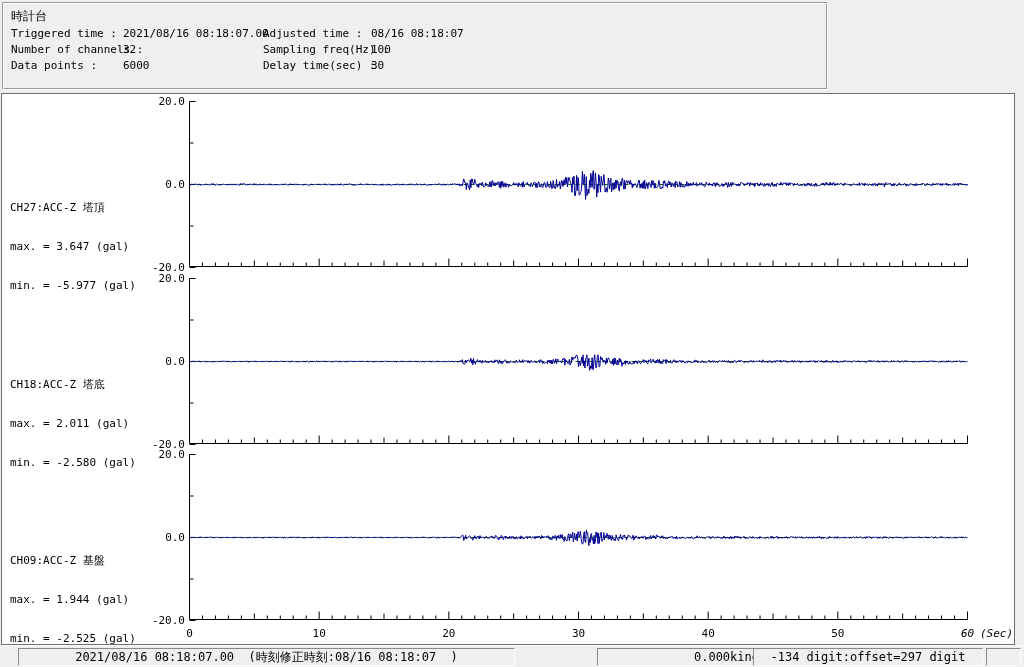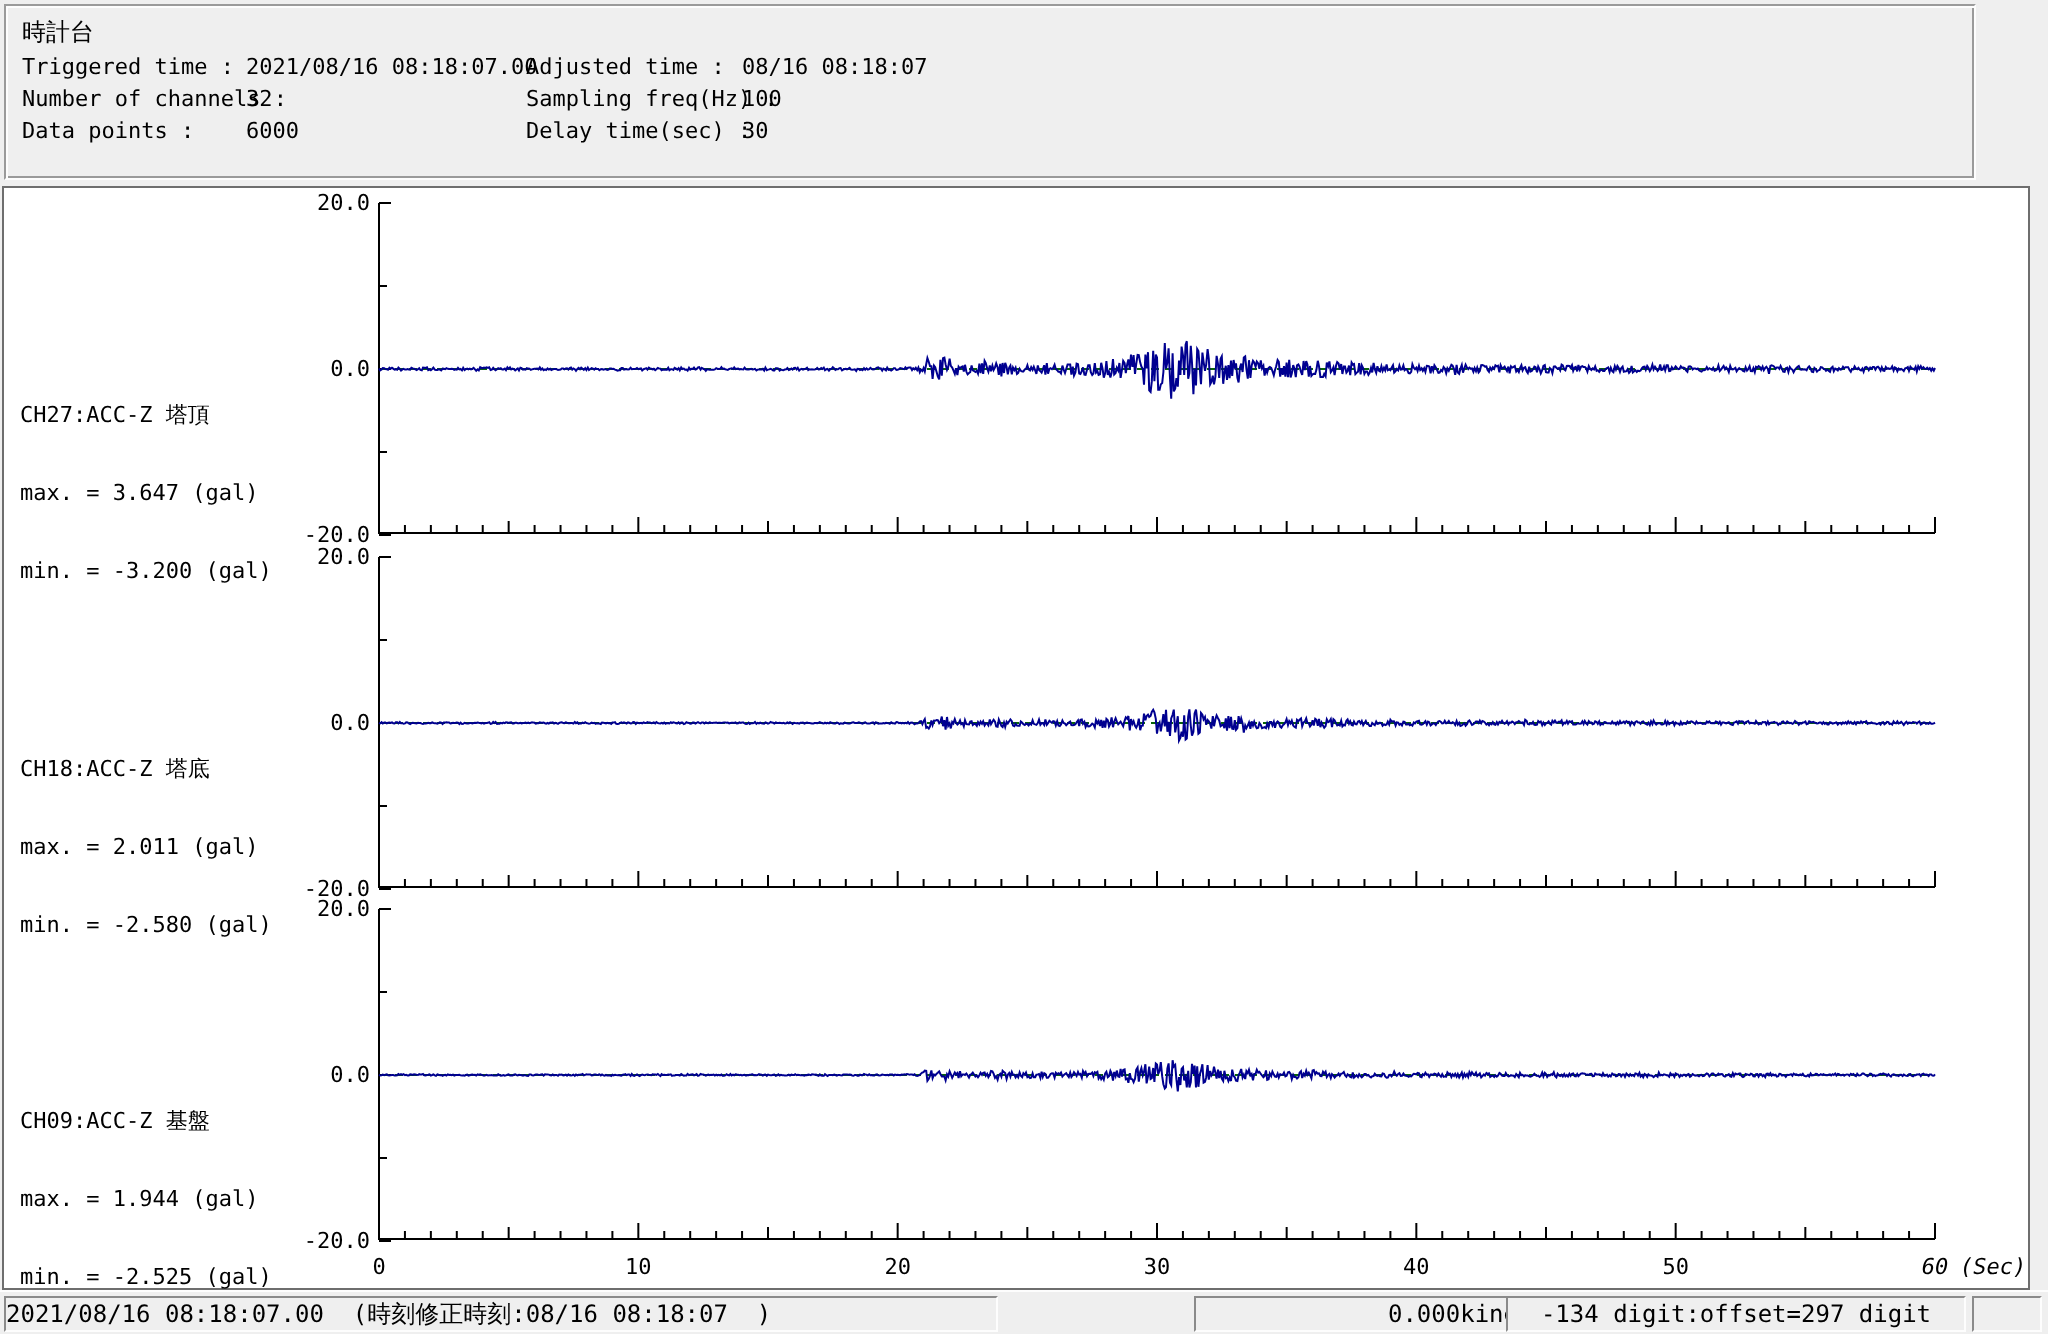--- a/index.html
+++ b/index.html
@@ -5,21 +5,21 @@
   * { margin:0; padding:0; box-sizing:border-box; }
   html,body { width:1024px; height:667px; overflow:hidden; }
   body {
     font-family:"DejaVu Sans Mono","Liberation Mono",monospace;
     background:#efefef; color:#000; position:relative;
   }
   .window { position:absolute; left:0; top:0; width:1024px; height:667px; }
 
   
   .header {
-    position:absolute; left:2px; top:2px; width:986px; height:88px;
+    position:absolute; left:2px; top:2px; width:826px; height:88px;
     background:#efefef;
     border:1px solid; border-color:#9a9a9a #fdfdfd #fdfdfd #9a9a9a;
     box-shadow:inset 1px 1px 0 #fdfdfd, inset -1px -1px 0 #9a9a9a;
   }
   .header .title { position:absolute; left:8px; top:5px; font-size:12px; }
   .hfield { position:absolute; font-size:11px; white-space:pre; }
   .r0 { top:24px; } .r1 { top:40px; } .r2 { top:56px; }
   .cl1 { left:8px; }  .cv1 { left:120px; }
   .cl2 { left:260px; } .cv2 { left:368px; }
 
@@ -44,21 +44,21 @@
   .statusbar {
     position:absolute; left:0; top:645px; width:1024px; height:22px;
     background:#efefef; border-top:1px solid #fdfdfd;
   }
   .sb-section {
     position:absolute; top:2px; height:18px;
     background:#efefef; font-size:12px; line-height:16px; white-space:pre;
     border:1px solid; border-color:#8a8a8a #fdfdfd #fdfdfd #8a8a8a;
     overflow:hidden;
   }
-  .sb-time  { left:2px;   width:497px; }
+  .sb-time  { left:18px;   width:497px; text-align:center; }
   .sb-kine  { left:597px; width:170px; text-align:right; padding-right:7px; }
   .sb-digit { left:753px; width:230px; text-align:center; }
   .sb-extra { left:986px; width:35px; }
 </style>
 </head>
 <body>
 
 <div class="window">
 
   <div class="header">
@@ -89,21 +89,21 @@
         <polyline points="187.5,267.4 188.1,267.7 188.8,267.1 189.4,267.7 190.1,267.3 190.7,267.3 191.4,267.7 192.0,267.4 192.7,267.3 193.3,267.5 194.0,267.2 194.6,267.6 195.3,267.7 195.9,267.1 196.6,267.1 197.2,267.7 197.9,267.0 198.5,267.6 199.2,267.6 199.8,267.9 200.5,267.7 201.1,267.1 201.8,267.2 202.4,267.7 203.1,268.0 203.7,267.6 204.4,267.4 205.0,267.5 205.7,267.6 206.3,267.7 207.0,267.4 207.6,267.5 208.2,267.5 208.9,267.8 209.5,268.0 210.2,267.7 210.8,267.8 211.5,267.6 212.1,267.4 212.8,267.6 213.4,267.6 214.1,267.2 214.7,267.5 215.4,267.6 216.0,267.6 216.7,267.8 217.3,267.6 218.0,267.2 218.6,267.3 219.3,268.0 219.9,267.3 220.6,267.3 221.2,267.1 221.9,267.2 222.5,267.2 223.2,267.7 223.8,267.6 224.5,267.4 225.1,267.5 225.8,267.4 226.4,267.3 227.0,267.4 227.7,268.0 228.3,267.3 229.0,268.0 229.6,267.9 230.3,267.4 230.9,267.6 231.6,267.7 232.2,267.7 232.9,267.5 233.5,267.5 234.2,267.7 234.8,267.5 235.5,267.4 236.1,267.5 236.8,267.3 237.4,267.4 238.1,267.5 238.7,267.7 239.4,267.4 240.0,267.8 240.7,267.5 241.3,267.5 242.0,267.4 242.6,267.1 243.3,267.9 243.9,267.8 244.6,267.0 245.2,267.5 245.8,267.0 246.5,268.0 247.1,267.9 247.8,267.9 248.4,267.4 249.1,267.7 249.7,267.3 250.4,267.6 251.0,267.2 251.7,267.3 252.3,267.5 253.0,267.3 253.6,267.2 254.3,267.7 254.9,267.7 255.6,267.4 256.2,267.4 256.9,267.6 257.5,267.6 258.2,267.4 258.8,267.7 259.5,267.5 260.1,267.5 260.8,267.3 261.4,267.6 262.1,267.3 262.7,267.6 263.4,267.4 264.0,267.1 264.7,267.3 265.3,267.4 265.9,267.8 266.6,267.6 267.2,267.6 267.9,267.2 268.5,267.4 269.2,267.4 269.8,267.3 270.5,267.6 271.1,267.8 271.8,267.4 272.4,267.8 273.1,267.3 273.7,267.4 274.4,267.2 275.0,267.8 275.7,267.4 276.3,267.6 277.0,267.9 277.6,267.5 278.3,267.2 278.9,267.1 279.6,267.5 280.2,267.6 280.9,267.2 281.5,267.4 282.2,267.6 282.8,267.6 283.5,267.5 284.1,267.5 284.7,267.8 285.4,267.0 286.0,267.6 286.7,267.2 287.3,267.9 288.0,267.7 288.6,267.7 289.3,267.3 289.9,267.6 290.6,267.1 291.2,267.5 291.9,267.7 292.5,267.9 293.2,267.7 293.8,267.3 294.5,267.6 295.1,267.4 295.8,267.9 296.4,267.6 297.1,267.8 297.7,267.8 298.4,268.0 299.0,267.3 299.7,267.4 300.3,267.5 301.0,267.7 301.6,267.4 302.3,267.6 302.9,267.5 303.6,268.0 304.2,267.3 304.8,267.3 305.5,267.1 306.1,267.9 306.8,268.0 307.4,267.9 308.1,267.4 308.7,267.2 309.4,267.6 310.0,267.2 310.7,267.4 311.3,267.8 312.0,267.2 312.6,267.4 313.3,267.7 313.9,267.6 314.6,267.0 315.2,267.1 315.9,268.0 316.5,267.3 317.2,267.5 317.8,267.6 318.5,267.4 319.1,267.7 319.8,267.2 320.4,267.5 321.1,267.5 321.7,267.1 322.4,267.3 323.0,267.3 323.7,267.6 324.3,267.5 324.9,267.2 325.6,267.7 326.2,267.0 326.9,267.5 327.5,267.6 328.2,267.7 328.8,267.4 329.5,267.8 330.1,267.3 330.8,267.9 331.4,267.5 332.1,267.6 332.7,267.7 333.4,267.1 334.0,267.5 334.7,267.2 335.3,267.3 336.0,267.6 336.6,267.7 337.3,267.2 337.9,267.8 338.6,267.3 339.2,267.3 339.9,268.0 340.5,267.8 341.2,267.1 341.8,267.4 342.5,267.5 343.1,267.9 343.7,267.8 344.4,267.3 345.0,267.3 345.7,267.8 346.3,267.4 347.0,267.1 347.6,267.4 348.3,267.7 348.9,267.2 349.6,267.2 350.2,267.7 350.9,267.2 351.5,267.5 352.2,267.6 352.8,267.2 353.5,267.4 354.1,267.5 354.8,267.4 355.4,267.4 356.1,267.3 356.7,267.5 357.4,267.4 358.0,267.4 358.7,267.5 359.3,267.4 360.0,267.3 360.6,267.3 361.3,267.4 361.9,267.3 362.6,267.7 363.2,267.5 363.8,267.4 364.5,267.4 365.1,267.5 365.8,267.2 366.4,267.7 367.1,267.6 367.7,267.2 368.4,267.5 369.0,267.3 369.7,267.3 370.3,267.7 371.0,268.0 371.6,267.9 372.3,267.3 372.9,268.0 373.6,267.6 374.2,267.6 374.9,267.5 375.5,267.0 376.2,267.9 376.8,267.4 377.5,267.7 378.1,267.3 378.8,267.6 379.4,267.7 380.1,267.8 380.7,267.2 381.4,267.4 382.0,267.8 382.6,267.6 383.3,267.0 383.9,267.3 384.6,267.4 385.2,267.8 385.9,267.2 386.5,267.5 387.2,267.5 387.8,267.4 388.5,267.5 389.1,267.6 389.8,267.4 390.4,267.7 391.1,267.6 391.7,267.2 392.4,267.6 393.0,267.1 393.7,267.5 394.3,268.0 395.0,267.4 395.6,267.5 396.3,267.6 396.9,267.5 397.6,267.8 398.2,267.4 398.9,267.4 399.5,267.3 400.2,267.8 400.8,267.5 401.5,267.3 402.1,267.5 402.7,267.5 403.4,267.6 404.0,267.7 404.7,267.7 405.3,267.5 406.0,267.5 406.6,267.6 407.3,267.4 407.9,267.1 408.6,267.4 409.2,267.6 409.9,267.7 410.5,267.3 411.2,267.7 411.8,267.4 412.5,267.7 413.1,267.1 413.8,267.4 414.4,267.6 415.1,267.7 415.7,267.7 416.4,267.3 417.0,267.5 417.7,268.0 418.3,267.6 419.0,267.7 419.6,267.8 420.3,267.3 420.9,267.5 421.5,267.6 422.2,267.8 422.8,267.8 423.5,267.6 424.1,267.2 424.8,267.1 425.4,267.5 426.1,267.5 426.7,267.5 427.4,267.2 428.0,267.4 428.7,267.7 429.3,267.8 430.0,267.3 430.6,267.2 431.3,267.7 431.9,267.8 432.6,267.8 433.2,267.6 433.9,267.3 434.5,267.2 435.2,268.0 435.8,267.2 436.5,267.3 437.1,267.8 437.8,267.7 438.4,267.7 439.1,267.7 439.7,267.5 440.4,267.7 441.0,267.4 441.6,267.5 442.3,267.6 442.9,267.9 443.6,267.2 444.2,267.6 444.9,267.6 445.5,267.8 446.2,267.0 446.8,267.1 447.5,267.6 448.1,267.4 448.8,267.7 449.4,267.4 450.1,267.7 450.7,267.4 451.4,267.7 452.0,267.0 452.7,267.9 453.3,267.4 454.0,267.3 454.6,267.6 455.3,268.1 455.9,267.7 456.6,267.8 457.2,267.6 457.9,266.7 458.5,266.6 459.2,268.1 459.8,266.6 460.4,265.6 461.1,269.9 461.7,269.5 462.4,270.3 463.0,269.2 463.7,266.2 464.3,268.5 465.0,266.3 465.6,266.4 466.3,266.0 466.9,266.1 467.6,267.6 468.2,267.0 468.9,264.3 469.5,269.1 470.2,266.1 470.8,270.8 471.5,264.5 472.1,268.9 472.8,267.7 473.4,270.2 474.1,267.0 474.7,267.7 475.4,265.6 476.0,267.4 476.7,268.3 477.3,267.7 478.0,266.2 478.6,268.1 479.3,267.6 479.9,269.2 480.5,266.1 481.2,268.0 481.8,268.1 482.5,268.2 483.1,266.8 483.8,266.6 484.4,268.5 485.1,267.9 485.7,268.0 486.4,268.9 487.0,267.1 487.7,268.3 488.3,266.8 489.0,267.9 489.6,266.7 490.3,268.7 490.9,267.7 491.6,267.8 492.2,268.7 492.9,265.8 493.5,268.1 494.2,266.9 494.8,265.9 495.5,266.9 496.1,269.2 496.8,269.4 497.4,265.8 498.1,267.5 498.7,269.0 499.3,269.5 500.0,267.3 500.6,269.5 501.3,266.9 501.9,267.7 502.6,266.6 503.2,265.7 503.9,266.6 504.5,268.8 505.2,269.1 505.8,267.9 506.5,268.8 507.1,268.9 507.8,268.9 508.4,266.8 509.1,267.4 509.7,268.1 510.4,268.5 511.0,267.9 511.7,268.0 512.3,268.7 513.0,267.8 513.6,268.3 514.3,266.2 514.9,267.9 515.6,268.2 516.2,268.4 516.9,267.5 517.5,265.8 518.2,268.4 518.8,267.6 519.4,267.5 520.1,268.5 520.7,265.7 521.4,268.4 522.0,267.6 522.7,266.4 523.3,266.9 524.0,267.4 524.6,266.6 525.3,266.8 525.9,268.7 526.6,266.6 527.2,268.7 527.9,269.0 528.5,268.2 529.2,266.3 529.8,267.5 530.5,267.8 531.1,268.6 531.8,267.9 532.4,267.3 533.1,266.8 533.7,268.5 534.4,268.6 535.0,268.5 535.7,268.1 536.3,267.1 537.0,266.2 537.6,269.0 538.2,265.9 538.9,265.7 539.5,267.9 540.2,266.9 540.8,269.5 541.5,268.0 542.1,269.2 542.8,269.1 543.4,268.6 544.1,267.8 544.7,268.2 545.4,269.7 546.0,266.0 546.7,267.6 547.3,266.5 548.0,269.0 548.6,266.0 549.3,269.9 549.9,266.3 550.6,269.8 551.2,265.4 551.9,266.1 552.5,269.2 553.2,267.8 553.8,264.7 554.5,269.6 555.1,266.9 555.8,265.1 556.4,266.7 557.1,268.1 557.7,267.5 558.3,266.8 559.0,268.0 559.6,269.1 560.3,266.4 560.9,264.7 561.6,265.4 562.2,264.0 562.9,271.2 563.5,265.5 564.2,267.9 564.8,266.6 565.5,268.9 566.1,269.8 566.8,268.3 567.4,265.3 568.1,271.1 568.7,268.9 569.4,268.8 570.0,262.8 570.7,266.1 571.3,264.0 572.0,263.3 572.6,264.5 573.3,264.0 573.9,262.0 574.6,260.9 575.2,262.2 575.9,265.4 576.5,272.8 577.1,268.5 577.8,267.2 578.4,271.7 579.1,267.4 579.7,263.1 580.4,269.2 581.0,260.9 581.7,271.9 582.3,266.9 583.0,274.0 583.6,265.2 584.3,263.4 584.9,260.8 585.6,272.2 586.2,268.7 586.9,264.1 587.5,276.3 588.2,274.9 588.8,271.8 589.5,274.4 590.1,263.6 590.8,275.7 591.4,275.2 592.1,264.3 592.7,260.7 593.4,269.0 594.0,273.8 594.7,271.9 595.3,262.7 596.0,260.8 596.6,266.1 597.2,272.9 597.9,272.3 598.5,262.5 599.2,263.4 599.8,265.7 600.5,264.5 601.1,268.4 601.8,266.0 602.4,266.7 603.1,268.0 603.7,270.3 604.4,264.0 605.0,269.1 605.7,265.6 606.3,263.7 607.0,265.1 607.6,266.2 608.3,269.1 608.9,268.6 609.6,268.3 610.2,270.1 610.9,265.2 611.5,271.3 612.2,264.0 612.8,270.1 613.5,264.4 614.1,270.3 614.8,270.5 615.4,266.1 616.0,270.9 616.7,270.0 617.3,264.1 618.0,267.7 618.6,265.2 619.3,267.7 619.9,272.3 620.6,268.7 621.2,270.1 621.9,268.7 622.5,267.3 623.2,270.4 623.8,266.7 624.5,268.8 625.1,266.9 625.8,269.0 626.4,270.1 627.1,269.9 627.7,267.5 628.4,268.5 629.0,270.1 629.7,269.8 630.3,269.6 631.0,270.1 631.6,267.7 632.3,269.6 632.9,267.0 633.6,267.0 634.2,268.7 634.9,266.9 635.5,269.9 636.1,267.5 636.8,266.7 637.4,267.3 638.1,269.3 638.7,269.8 639.4,268.6 640.0,268.1 640.7,267.2 641.3,265.6 642.0,268.5 642.6,266.6 643.3,267.7 643.9,266.3 644.6,268.7 645.2,269.4 645.9,269.8 646.5,265.9 647.2,266.6 647.8,265.8 648.5,265.2 649.1,269.1 649.8,267.2 650.4,266.8 651.1,265.2 651.7,267.5 652.4,267.7 653.0,269.2 653.7,268.3 654.3,266.1 654.9,268.8 655.6,265.4 656.2,265.9 656.9,268.9 657.5,265.4 658.2,269.6 658.8,267.3 659.5,268.8 660.1,269.9 660.8,269.0 661.4,265.7 662.1,267.1 662.7,266.8 663.4,265.6 664.0,269.6 664.7,265.6 665.3,266.2 666.0,267.7 666.6,268.7 667.3,268.3 667.9,268.7 668.6,266.4 669.2,269.2 669.9,268.4 670.5,268.7 671.2,266.4 671.8,265.7 672.5,267.8 673.1,266.6 673.8,268.5 674.4,268.7 675.0,266.8 675.7,268.1 676.3,268.2 677.0,266.8 677.6,266.5 678.3,267.7 678.9,266.5 679.6,268.6 680.2,267.6 680.9,266.5 681.5,267.9 682.2,268.1 682.8,269.0 683.5,269.0 684.1,267.5 684.8,268.1 685.4,268.6 686.1,266.8 686.7,267.9 687.4,267.8 688.0,267.3 688.7,267.7 689.3,268.9 690.0,268.1 690.6,268.5 691.3,268.2 691.9,266.8 692.6,268.3 693.2,265.9 693.8,266.7 694.5,266.6 695.1,266.7 695.8,268.8 696.4,267.2 697.1,267.3 697.7,268.4 698.4,267.9 699.0,268.7 699.7,266.8 700.3,266.9 701.0,268.3 701.6,268.3 702.3,267.9 702.9,268.6 703.6,268.3 704.2,268.8 704.9,267.3 705.5,267.7 706.2,266.8 706.8,266.6 707.5,266.4 708.1,268.2 708.8,268.4 709.4,268.1 710.1,267.3 710.7,266.6 711.4,268.3 712.0,266.8 712.6,267.1 713.3,268.7 713.9,268.2 714.6,267.6 715.2,267.7 715.9,268.5 716.5,267.5 717.2,266.7 717.8,266.5 718.5,267.0 719.1,267.7 719.8,267.6 720.4,266.4 721.1,267.6 721.7,267.4 722.4,266.5 723.0,267.5 723.7,267.6 724.3,267.1 725.0,267.5 725.6,268.5 726.3,266.5 726.9,268.3 727.6,267.4 728.2,269.0 728.9,268.7 729.5,268.1 730.2,267.6 730.8,268.9 731.5,268.1 732.1,266.7 732.7,266.2 733.4,267.4 734.0,268.5 734.7,268.1 735.3,267.5 736.0,266.8 736.6,266.8 737.3,267.5 737.9,266.3 738.6,267.6 739.2,266.5 739.9,266.8 740.5,267.3 741.2,268.3 741.8,267.8 742.5,268.6 743.1,267.6 743.8,268.1 744.4,267.1 745.1,268.2 745.7,268.4 746.4,267.1 747.0,268.2 747.7,267.0 748.3,267.4 749.0,266.4 749.6,267.4 750.3,267.9 750.9,267.4 751.5,266.6 752.2,268.2 752.8,267.3 753.5,267.4 754.1,266.8 754.8,267.2 755.4,268.0 756.1,267.1 756.7,267.1 757.4,266.5 758.0,267.0 758.7,267.4 759.3,267.2 760.0,268.5 760.6,265.9 761.3,266.4 761.9,268.0 762.6,268.2 763.2,267.7 763.9,267.9 764.5,267.0 765.2,268.4 765.8,268.5 766.5,268.3 767.1,266.5 767.8,267.2 768.4,266.8 769.1,268.6 769.7,267.3 770.4,268.5 771.0,267.7 771.6,267.5 772.3,266.7 772.9,267.8 773.6,268.3 774.2,266.4 774.9,267.3 775.5,266.3 776.2,267.4 776.8,267.3 777.5,266.8 778.1,267.1 778.8,266.2 779.4,268.3 780.1,267.3 780.7,267.7 781.4,266.5 782.0,267.8 782.7,266.7 783.3,267.0 784.0,266.6 784.6,268.2 785.3,268.2 785.9,268.2 786.6,267.6 787.2,267.7 787.9,267.9 788.5,267.8 789.2,266.7 789.8,268.0 790.4,266.5 791.1,267.7 791.7,268.3 792.4,266.6 793.0,267.3 793.7,267.3 794.3,268.1 795.0,267.8 795.6,266.7 796.3,267.0 796.9,267.9 797.6,266.7 798.2,268.5 798.9,267.8 799.5,268.2 800.2,267.0 800.8,267.1 801.5,267.6 802.1,267.6 802.8,267.6 803.4,267.9 804.1,266.8 804.7,267.7 805.4,267.4 806.0,268.3 806.7,267.1 807.3,268.0 808.0,266.6 808.6,267.6 809.3,267.3 809.9,266.8 810.5,267.6 811.2,266.6 811.8,267.0 812.5,266.9 813.1,268.5 813.8,266.9 814.4,267.4 815.1,268.4 815.7,267.0 816.4,266.6 817.0,267.3 817.7,267.3 818.3,267.9 819.0,266.9 819.6,266.7 820.3,267.6 820.9,267.9 821.6,268.3 822.2,267.3 822.9,268.5 823.5,266.7 824.2,268.1 824.8,266.3 825.5,267.6 826.1,268.3 826.8,267.6 827.4,267.6 828.1,267.5 828.7,268.3 829.3,268.3 830.0,267.9 830.6,266.5 831.3,268.3 831.9,266.9 832.6,268.1 833.2,267.5 833.9,267.3 834.5,266.9 835.2,268.6 835.8,267.3 836.5,267.8 837.1,267.8 837.8,268.4 838.4,266.9 839.1,268.2 839.7,267.5 840.4,267.8 841.0,268.0 841.7,266.7 842.3,267.4 843.0,266.9 843.6,266.7 844.3,267.0 844.9,267.4 845.6,268.0 846.2,266.8 846.9,267.7 847.5,267.5 848.2,267.4 848.8,267.6 849.4,268.0 850.1,267.8 850.7,267.9 851.4,266.8 852.0,267.3 852.7,266.7 853.3,267.5 854.0,267.6 854.6,267.5 855.3,267.6 855.9,266.7 856.6,267.0 857.2,267.8 857.9,266.9 858.5,268.3 859.2,267.2 859.8,267.2 860.5,267.5 861.1,267.7 861.8,267.3 862.4,267.1 863.1,268.0 863.7,268.3 864.4,268.5 865.0,267.3 865.7,267.1 866.3,266.7 867.0,267.8 867.6,266.5 868.2,266.8 868.9,266.6 869.5,266.8 870.2,267.9 870.8,267.2 871.5,266.8 872.1,266.5 872.8,267.7 873.4,267.4 874.1,267.5 874.7,267.6 875.4,267.9 876.0,266.5 876.7,267.5 877.3,268.2 878.0,267.7 878.6,268.0 879.3,267.0 879.9,267.1 880.6,267.0 881.2,268.2 881.9,266.8 882.5,268.1 883.2,267.4 883.8,267.2 884.5,267.2 885.1,266.9 885.8,267.4 886.4,267.4 887.1,268.4 887.7,267.7 888.3,268.0 889.0,266.9 889.6,266.7 890.3,267.6 890.9,267.7 891.6,266.7 892.2,267.2 892.9,267.6 893.5,267.4 894.2,267.9 894.8,267.6 895.5,266.5 896.1,267.0 896.8,267.4 897.4,268.4 898.1,267.5 898.7,267.8 899.4,267.3 900.0,267.3 900.7,266.8 901.3,268.1 902.0,267.8 902.6,266.7 903.3,267.0 903.9,267.2 904.6,266.9 905.2,267.2 905.9,267.5 906.5,267.7 907.1,267.6 907.8,267.3 908.4,267.3 909.1,268.0 909.7,267.1 910.4,267.9 911.0,267.4 911.7,268.2 912.3,268.2 913.0,267.1 913.6,267.3 914.3,267.8 914.9,267.6 915.6,267.4 916.2,267.2 916.9,268.3 917.5,267.6 918.2,267.4 918.8,268.1 919.5,267.2 920.1,267.7 920.8,267.1 921.4,267.9 922.1,266.7 922.7,267.6 923.4,267.0 924.0,267.8 924.7,267.9 925.3,267.0 926.0,268.1 926.6,267.0 927.2,267.1 927.9,267.6 928.5,266.7 929.2,267.5 929.8,267.0 930.5,267.0 931.1,266.6 931.8,267.9 932.4,267.6 933.1,267.6 933.7,267.2 934.4,267.6 935.0,267.6 935.7,267.7 936.3,268.1 937.0,267.8 937.6,267.5 938.3,268.3 938.9,267.3 939.6,267.1 940.2,268.1 940.9,267.6 941.5,266.9 942.2,267.1 942.8,268.0 943.5,267.8 944.1,268.3 944.8,266.7 945.4,267.5 946.0,267.7 946.7,266.7 947.3,267.7 948.0,267.4 948.6,266.9 949.3,267.7 949.9,268.5 950.6,267.5 951.2,266.9 951.9,267.9 952.5,267.3 953.2,267.4 953.8,267.6 954.5,267.0 955.1,267.1 955.8,267.2 956.4,267.8 957.1,267.1 957.7,266.7 958.4,268.2 959.0,267.8 959.7,267.2 960.3,267.2 961.0,267.9 961.6,267.7 962.3,267.9 962.9,267.2 963.6,267.9 964.2,267.9 964.9,267.7 965.5,267.3" stroke="#000090" stroke-width="1" fill="none"></polyline>
         <path d="M187.5,360.5h6M187.5,443.5h6M187.5,526.5h6M187.5,402h4M187.5,485h4M200.46666666666667,525.5v-4M213.43333333333334,525.5v-4M226.4,525.5v-4M239.36666666666667,525.5v-4M252.33333333333331,525.5v-6M265.3,525.5v-4M278.26666666666665,525.5v-4M291.23333333333335,525.5v-4M304.2,525.5v-4M317.16666666666663,525.5v-8M330.1333333333333,525.5v-4M343.1,525.5v-4M356.06666666666666,525.5v-4M369.0333333333333,525.5v-4M382,525.5v-6M394.9666666666667,525.5v-4M407.93333333333334,525.5v-4M420.9,525.5v-4M433.8666666666667,525.5v-4M446.8333333333333,525.5v-8M459.8,525.5v-4M472.76666666666665,525.5v-4M485.73333333333335,525.5v-4M498.7,525.5v-4M511.6666666666667,525.5v-6M524.6333333333333,525.5v-4M537.6,525.5v-4M550.5666666666666,525.5v-4M563.5333333333333,525.5v-4M576.5,525.5v-8M589.4666666666667,525.5v-4M602.4333333333334,525.5v-4M615.4,525.5v-4M628.3666666666667,525.5v-4M641.3333333333333,525.5v-6M654.3,525.5v-4M667.2666666666667,525.5v-4M680.2333333333333,525.5v-4M693.2,525.5v-4M706.1666666666666,525.5v-8M719.1333333333333,525.5v-4M732.1,525.5v-4M745.0666666666667,525.5v-4M758.0333333333333,525.5v-4M771,525.5v-6M783.9666666666667,525.5v-4M796.9333333333334,525.5v-4M809.9,525.5v-4M822.8666666666667,525.5v-4M835.8333333333334,525.5v-8M848.8,525.5v-4M861.7666666666667,525.5v-4M874.7333333333333,525.5v-4M887.7,525.5v-4M900.6666666666666,525.5v-6M913.6333333333333,525.5v-4M926.6,525.5v-4M939.5666666666667,525.5v-4M952.5333333333333,525.5v-4M965.5,525.5v-8" stroke="#000000" stroke-width="1" fill="none"></path>
         <line x1="188.5" y1="443.5" x2="965.5" y2="443.5" stroke="#0a640a" stroke-width="1" stroke-dasharray="4 3"></line>
         <path d="M187.5,360.5L187.5,525.5L965.5,525.5" stroke="#000000" stroke-width="1" fill="none"></path>
         <polyline points="187.5,443.4 188.1,443.7 188.8,443.6 189.4,443.3 190.1,443.6 190.7,443.4 191.4,443.2 192.0,443.6 192.7,443.7 193.3,443.6 194.0,443.5 194.6,443.5 195.3,443.7 195.9,443.7 196.6,443.6 197.2,443.0 197.9,443.4 198.5,443.1 199.2,443.4 199.8,443.1 200.5,443.6 201.1,443.4 201.8,443.7 202.4,443.7 203.1,443.2 203.7,443.3 204.4,443.5 205.0,443.2 205.7,443.3 206.3,443.4 207.0,443.5 207.6,443.1 208.2,443.3 208.9,443.3 209.5,443.0 210.2,443.6 210.8,443.7 211.5,443.5 212.1,443.4 212.8,443.2 213.4,443.8 214.1,443.5 214.7,443.2 215.4,443.7 216.0,443.9 216.7,443.2 217.3,443.4 218.0,443.6 218.6,443.5 219.3,443.9 219.9,443.6 220.6,443.4 221.2,443.8 221.9,443.2 222.5,443.5 223.2,443.4 223.8,443.6 224.5,443.3 225.1,443.8 225.8,443.5 226.4,443.5 227.0,443.5 227.7,443.4 228.3,443.7 229.0,443.8 229.6,443.6 230.3,443.8 230.9,443.5 231.6,443.3 232.2,443.8 232.9,443.7 233.5,443.4 234.2,443.3 234.8,443.5 235.5,443.4 236.1,443.8 236.8,443.2 237.4,443.5 238.1,443.2 238.7,443.4 239.4,443.6 240.0,443.9 240.7,443.7 241.3,443.4 242.0,443.7 242.6,443.6 243.3,443.6 243.9,443.5 244.6,443.7 245.2,443.7 245.8,443.7 246.5,443.7 247.1,443.1 247.8,443.5 248.4,443.8 249.1,443.7 249.7,443.5 250.4,443.8 251.0,443.7 251.7,443.4 252.3,443.2 253.0,443.7 253.6,443.7 254.3,443.7 254.9,443.4 255.6,443.2 256.2,443.5 256.9,443.7 257.5,443.4 258.2,443.5 258.8,443.6 259.5,443.8 260.1,443.5 260.8,443.7 261.4,443.9 262.1,444.0 262.7,443.2 263.4,443.2 264.0,443.6 264.7,443.7 265.3,443.5 265.9,443.3 266.6,443.3 267.2,443.4 267.9,443.5 268.5,443.3 269.2,443.2 269.8,443.8 270.5,443.2 271.1,443.3 271.8,443.2 272.4,443.3 273.1,443.6 273.7,443.7 274.4,443.2 275.0,443.7 275.7,443.5 276.3,443.5 277.0,443.9 277.6,443.3 278.3,443.4 278.9,443.3 279.6,443.7 280.2,443.6 280.9,443.3 281.5,443.8 282.2,443.2 282.8,443.6 283.5,443.7 284.1,443.6 284.7,443.3 285.4,443.9 286.0,443.3 286.7,443.7 287.3,443.4 288.0,443.4 288.6,443.3 289.3,443.0 289.9,443.7 290.6,443.4 291.2,443.1 291.9,443.3 292.5,443.2 293.2,443.2 293.8,443.7 294.5,443.6 295.1,443.2 295.8,443.2 296.4,443.5 297.1,443.4 297.7,443.2 298.4,443.7 299.0,443.2 299.7,443.7 300.3,443.8 301.0,443.4 301.6,443.7 302.3,443.7 302.9,443.6 303.6,444.0 304.2,443.4 304.8,443.7 305.5,443.4 306.1,443.5 306.8,443.6 307.4,443.5 308.1,443.7 308.7,443.8 309.4,443.4 310.0,443.3 310.7,443.1 311.3,443.6 312.0,443.3 312.6,443.3 313.3,444.0 313.9,443.0 314.6,443.8 315.2,444.0 315.9,443.5 316.5,443.2 317.2,443.7 317.8,444.0 318.5,443.6 319.1,443.3 319.8,443.5 320.4,443.6 321.1,443.3 321.7,443.2 322.4,443.4 323.0,443.5 323.7,443.6 324.3,443.1 324.9,443.2 325.6,443.3 326.2,443.5 326.9,443.0 327.5,443.5 328.2,444.0 328.8,443.1 329.5,443.5 330.1,443.4 330.8,443.5 331.4,443.5 332.1,443.3 332.7,443.4 333.4,443.2 334.0,443.9 334.7,443.7 335.3,443.7 336.0,443.5 336.6,443.5 337.3,443.5 337.9,443.8 338.6,443.0 339.2,443.4 339.9,443.8 340.5,443.7 341.2,443.7 341.8,443.0 342.5,443.6 343.1,443.4 343.7,443.3 344.4,443.2 345.0,443.7 345.7,443.4 346.3,443.0 347.0,443.9 347.6,443.7 348.3,443.0 348.9,443.2 349.6,443.2 350.2,443.4 350.9,443.8 351.5,443.5 352.2,443.3 352.8,443.6 353.5,443.4 354.1,443.5 354.8,443.3 355.4,443.8 356.1,443.3 356.7,443.7 357.4,443.4 358.0,443.7 358.7,443.3 359.3,443.9 360.0,443.9 360.6,443.7 361.3,443.1 361.9,443.5 362.6,443.7 363.2,443.0 363.8,443.7 364.5,443.3 365.1,443.7 365.8,443.2 366.4,443.3 367.1,443.4 367.7,443.6 368.4,443.4 369.0,443.7 369.7,443.5 370.3,443.4 371.0,443.8 371.6,443.5 372.3,443.6 372.9,443.4 373.6,443.3 374.2,443.2 374.9,443.6 375.5,443.5 376.2,443.6 376.8,443.5 377.5,443.1 378.1,443.3 378.8,443.4 379.4,443.8 380.1,443.4 380.7,443.3 381.4,443.9 382.0,443.3 382.6,443.5 383.3,443.6 383.9,443.6 384.6,443.4 385.2,443.3 385.9,443.9 386.5,443.7 387.2,443.2 387.8,443.8 388.5,443.4 389.1,443.6 389.8,443.6 390.4,443.7 391.1,443.8 391.7,443.7 392.4,443.3 393.0,443.8 393.7,443.3 394.3,443.5 395.0,443.5 395.6,443.1 396.3,443.6 396.9,443.4 397.6,443.5 398.2,443.6 398.9,443.6 399.5,443.6 400.2,443.8 400.8,443.5 401.5,443.6 402.1,443.3 402.7,443.4 403.4,443.6 404.0,443.1 404.7,443.2 405.3,443.4 406.0,443.3 406.6,443.7 407.3,443.9 407.9,443.2 408.6,443.8 409.2,443.9 409.9,443.9 410.5,443.1 411.2,443.6 411.8,444.0 412.5,443.5 413.1,443.5 413.8,443.5 414.4,443.6 415.1,443.3 415.7,443.5 416.4,443.8 417.0,443.5 417.7,443.5 418.3,443.6 419.0,443.7 419.6,443.3 420.3,443.3 420.9,443.3 421.5,443.2 422.2,443.4 422.8,443.3 423.5,443.4 424.1,443.8 424.8,443.9 425.4,443.5 426.1,443.5 426.7,443.9 427.4,443.9 428.0,443.3 428.7,443.6 429.3,443.6 430.0,443.0 430.6,443.2 431.3,443.4 431.9,443.7 432.6,443.1 433.2,443.6 433.9,443.5 434.5,443.8 435.2,443.8 435.8,443.3 436.5,443.2 437.1,443.7 437.8,443.8 438.4,443.6 439.1,443.3 439.7,443.4 440.4,443.5 441.0,443.6 441.6,443.4 442.3,443.7 442.9,443.3 443.6,443.3 444.2,443.3 444.9,443.8 445.5,443.3 446.2,443.5 446.8,443.4 447.5,443.5 448.1,443.6 448.8,443.3 449.4,443.4 450.1,443.1 450.7,443.3 451.4,443.0 452.0,443.1 452.7,443.4 453.3,443.2 454.0,443.2 454.6,443.5 455.3,443.1 455.9,443.8 456.6,444.0 457.2,443.8 457.9,443.5 458.5,442.8 459.2,442.2 459.8,442.1 460.4,441.3 461.1,441.4 461.7,446.4 462.4,445.4 463.0,443.8 463.7,441.2 464.3,445.1 465.0,443.3 465.6,443.7 466.3,442.9 466.9,442.4 467.6,441.7 468.2,443.0 468.9,444.2 469.5,444.1 470.2,444.4 470.8,446.2 471.5,443.2 472.1,444.3 472.8,441.7 473.4,443.1 474.1,444.9 474.7,443.7 475.4,442.3 476.0,443.2 476.7,442.5 477.3,445.0 478.0,441.6 478.6,444.1 479.3,443.2 479.9,443.2 480.5,443.5 481.2,442.8 481.8,443.6 482.5,444.8 483.1,443.4 483.8,443.0 484.4,442.3 485.1,443.4 485.7,444.3 486.4,443.7 487.0,444.6 487.7,443.6 488.3,442.4 489.0,443.4 489.6,442.4 490.3,442.2 490.9,443.9 491.6,442.9 492.2,444.6 492.9,443.4 493.5,441.5 494.2,441.7 494.8,442.8 495.5,444.9 496.1,444.1 496.8,445.9 497.4,443.6 498.1,442.9 498.7,444.3 499.3,441.4 500.0,442.1 500.6,442.5 501.3,445.5 501.9,443.4 502.6,442.5 503.2,444.3 503.9,442.0 504.5,443.4 505.2,443.4 505.8,444.7 506.5,443.6 507.1,444.6 507.8,442.2 508.4,443.9 509.1,444.6 509.7,442.6 510.4,443.4 511.0,442.3 511.7,444.6 512.3,444.2 513.0,445.1 513.6,444.9 514.3,442.7 514.9,444.6 515.6,444.6 516.2,443.3 516.9,443.2 517.5,443.0 518.2,445.0 518.8,441.8 519.4,444.4 520.1,442.6 520.7,443.0 521.4,444.9 522.0,444.9 522.7,444.0 523.3,443.0 524.0,442.6 524.6,442.7 525.3,444.8 525.9,442.4 526.6,443.1 527.2,442.6 527.9,443.1 528.5,442.3 529.2,444.3 529.8,443.6 530.5,443.0 531.1,442.6 531.8,443.7 532.4,444.5 533.1,442.3 533.7,444.5 534.4,443.5 535.0,442.1 535.7,443.0 536.3,444.0 537.0,442.0 537.6,443.3 538.2,443.0 538.9,444.9 539.5,441.5 540.2,442.8 540.8,442.0 541.5,444.1 542.1,443.0 542.8,442.9 543.4,443.0 544.1,442.3 544.7,444.0 545.4,442.1 546.0,442.5 546.7,441.9 547.3,445.2 548.0,444.0 548.6,445.6 549.3,444.4 549.9,445.8 550.6,442.7 551.2,441.9 551.9,444.6 552.5,444.1 553.2,441.4 553.8,442.6 554.5,446.3 555.1,442.0 555.8,444.0 556.4,441.3 557.1,444.3 557.7,444.5 558.3,440.5 559.0,444.3 559.6,441.0 560.3,440.7 560.9,445.6 561.6,445.3 562.2,447.4 562.9,442.6 563.5,445.5 564.2,445.7 564.8,447.1 565.5,445.4 566.1,440.9 566.8,439.7 567.4,446.8 568.1,441.9 568.7,440.1 569.4,443.7 570.0,442.0 570.7,438.1 571.3,447.7 572.0,444.2 572.6,439.3 573.3,445.5 573.9,445.1 574.6,440.0 575.2,447.0 575.9,437.7 576.5,438.2 577.1,443.1 577.8,441.3 578.4,437.1 579.1,444.2 579.7,448.1 580.4,450.2 581.0,449.5 581.7,440.2 582.3,437.7 583.0,447.4 583.6,448.6 584.3,436.1 584.9,439.3 585.6,438.5 586.2,445.6 586.9,451.7 587.5,444.6 588.2,448.5 588.8,440.4 589.5,439.6 590.1,446.2 590.8,444.5 591.4,449.7 592.1,441.4 592.7,449.7 593.4,447.1 594.0,437.9 594.7,442.9 595.3,438.8 596.0,449.7 596.6,439.1 597.2,449.4 597.9,443.2 598.5,441.3 599.2,438.1 599.8,447.3 600.5,446.9 601.1,444.6 601.8,438.6 602.4,445.8 603.1,441.5 603.7,443.8 604.4,442.7 605.0,439.3 605.7,442.4 606.3,445.3 607.0,440.8 607.6,445.0 608.3,441.5 608.9,445.3 609.6,446.5 610.2,441.4 610.9,445.0 611.5,444.6 612.2,446.5 612.8,444.8 613.5,446.5 614.1,440.8 614.8,444.0 615.4,444.6 616.0,446.3 616.7,446.5 617.3,443.5 618.0,442.2 618.6,440.5 619.3,444.7 619.9,443.3 620.6,445.5 621.2,441.5 621.9,442.6 622.5,440.9 623.2,443.7 623.8,443.0 624.5,446.2 625.1,443.0 625.8,442.9 626.4,440.9 627.1,442.3 627.7,441.9 628.4,443.0 629.0,443.7 629.7,444.6 630.3,444.0 631.0,441.2 631.6,445.9 632.3,445.6 632.9,442.7 633.6,444.0 634.2,441.8 634.9,443.3 635.5,444.3 636.1,444.4 636.8,442.8 637.4,444.8 638.1,443.1 638.7,443.4 639.4,443.4 640.0,442.3 640.7,444.2 641.3,443.9 642.0,442.2 642.6,442.0 643.3,443.0 643.9,445.6 644.6,443.4 645.2,444.5 645.9,444.5 646.5,445.3 647.2,444.6 647.8,442.4 648.5,441.6 649.1,445.0 649.8,442.9 650.4,443.8 651.1,441.4 651.7,443.4 652.4,442.3 653.0,443.4 653.7,445.1 654.3,441.2 654.9,441.0 655.6,443.1 656.2,442.1 656.9,442.8 657.5,442.7 658.2,444.0 658.8,444.1 659.5,441.9 660.1,442.8 660.8,441.8 661.4,444.5 662.1,443.5 662.7,443.0 663.4,445.0 664.0,443.1 664.7,443.8 665.3,444.8 666.0,443.9 666.6,443.7 667.3,442.8 667.9,443.9 668.6,442.8 669.2,442.7 669.9,442.0 670.5,443.6 671.2,444.4 671.8,443.2 672.5,443.8 673.1,444.4 673.8,444.7 674.4,442.2 675.0,444.8 675.7,444.1 676.3,443.6 677.0,444.5 677.6,443.1 678.3,444.0 678.9,444.7 679.6,444.0 680.2,443.0 680.9,443.0 681.5,443.8 682.2,443.5 682.8,444.3 683.5,444.7 684.1,444.1 684.8,444.0 685.4,442.9 686.1,443.7 686.7,444.0 687.4,443.7 688.0,444.1 688.7,444.2 689.3,442.7 690.0,442.9 690.6,444.2 691.3,444.9 691.9,444.8 692.6,443.5 693.2,443.4 693.8,444.2 694.5,443.3 695.1,441.8 695.8,443.3 696.4,443.9 697.1,443.0 697.7,442.6 698.4,444.0 699.0,443.9 699.7,442.8 700.3,443.7 701.0,443.9 701.6,444.0 702.3,444.4 702.9,444.0 703.6,444.2 704.2,443.5 704.9,442.9 705.5,443.0 706.2,443.2 706.8,442.4 707.5,442.6 708.1,444.4 708.8,444.6 709.4,443.1 710.1,443.6 710.7,442.4 711.4,443.4 712.0,443.2 712.6,444.4 713.3,443.2 713.9,443.2 714.6,443.5 715.2,442.8 715.9,443.0 716.5,443.9 717.2,442.8 717.8,443.6 718.5,444.4 719.1,443.1 719.8,444.4 720.4,444.2 721.1,444.3 721.7,442.2 722.4,443.1 723.0,442.8 723.7,444.5 724.3,443.2 725.0,444.0 725.6,442.9 726.3,444.3 726.9,443.0 727.6,444.7 728.2,443.6 728.9,442.3 729.5,444.7 730.2,442.9 730.8,444.2 731.5,443.1 732.1,444.5 732.7,442.1 733.4,443.5 734.0,442.1 734.7,443.1 735.3,443.5 736.0,442.3 736.6,444.0 737.3,443.3 737.9,442.7 738.6,444.7 739.2,444.1 739.9,443.2 740.5,443.8 741.2,442.5 741.8,443.0 742.5,442.7 743.1,444.5 743.8,444.0 744.4,443.8 745.1,444.5 745.7,443.6 746.4,444.3 747.0,443.8 747.7,442.5 748.3,442.9 749.0,443.8 749.6,444.0 750.3,444.0 750.9,442.5 751.5,443.6 752.2,444.2 752.8,444.0 753.5,443.6 754.1,443.8 754.8,443.9 755.4,444.5 756.1,443.0 756.7,443.7 757.4,444.6 758.0,442.4 758.7,443.6 759.3,443.4 760.0,444.2 760.6,443.6 761.3,443.8 761.9,443.8 762.6,444.1 763.2,444.3 763.9,444.1 764.5,443.6 765.2,442.9 765.8,443.6 766.5,444.0 767.1,443.8 767.8,444.5 768.4,444.0 769.1,442.3 769.7,444.2 770.4,442.4 771.0,443.0 771.6,444.5 772.3,443.5 772.9,443.8 773.6,443.1 774.2,443.4 774.9,442.1 775.5,444.0 776.2,444.7 776.8,442.9 777.5,443.7 778.1,444.0 778.8,443.4 779.4,444.2 780.1,443.0 780.7,444.2 781.4,443.5 782.0,444.2 782.7,442.9 783.3,443.9 784.0,442.9 784.6,442.7 785.3,444.1 785.9,444.2 786.6,443.0 787.2,444.1 787.9,443.4 788.5,442.8 789.2,442.6 789.8,442.8 790.4,442.9 791.1,443.4 791.7,443.3 792.4,443.5 793.0,443.0 793.7,442.9 794.3,444.1 795.0,444.0 795.6,442.8 796.3,443.3 796.9,443.3 797.6,443.1 798.2,443.3 798.9,444.0 799.5,442.6 800.2,443.9 800.8,443.8 801.5,443.3 802.1,444.3 802.8,443.6 803.4,444.2 804.1,442.8 804.7,443.3 805.4,443.3 806.0,444.2 806.7,444.0 807.3,443.0 808.0,443.1 808.6,444.2 809.3,443.2 809.9,443.2 810.5,444.4 811.2,442.8 811.8,443.4 812.5,444.1 813.1,443.1 813.8,443.9 814.4,443.5 815.1,444.1 815.7,442.7 816.4,442.9 817.0,443.8 817.7,442.4 818.3,444.3 819.0,443.5 819.6,444.6 820.3,443.0 820.9,443.4 821.6,444.5 822.2,443.2 822.9,443.8 823.5,443.8 824.2,444.0 824.8,444.6 825.5,443.9 826.1,443.8 826.8,444.4 827.4,442.3 828.1,443.7 828.7,443.4 829.3,443.7 830.0,443.2 830.6,443.3 831.3,443.6 831.9,443.6 832.6,444.3 833.2,442.7 833.9,443.6 834.5,443.2 835.2,444.4 835.8,442.7 836.5,443.1 837.1,443.3 837.8,444.4 838.4,443.5 839.1,444.0 839.7,443.4 840.4,443.4 841.0,444.0 841.7,443.3 842.3,443.0 843.0,444.4 843.6,444.0 844.3,443.0 844.9,443.4 845.6,443.8 846.2,443.6 846.9,443.8 847.5,444.1 848.2,443.5 848.8,443.4 849.4,444.1 850.1,443.9 850.7,443.3 851.4,442.7 852.0,443.0 852.7,444.2 853.3,443.5 854.0,442.8 854.6,442.8 855.3,443.5 855.9,443.9 856.6,443.5 857.2,442.8 857.9,443.4 858.5,443.0 859.2,443.1 859.8,444.0 860.5,444.3 861.1,443.8 861.8,443.5 862.4,443.1 863.1,444.2 863.7,444.4 864.4,442.6 865.0,444.0 865.7,442.8 866.3,443.1 867.0,443.1 867.6,442.8 868.2,442.8 868.9,444.1 869.5,444.5 870.2,444.1 870.8,443.0 871.5,443.2 872.1,443.4 872.8,443.6 873.4,442.9 874.1,443.2 874.7,444.1 875.4,444.2 876.0,443.1 876.7,443.0 877.3,444.3 878.0,443.0 878.6,443.1 879.3,444.1 879.9,443.5 880.6,444.5 881.2,442.9 881.9,442.8 882.5,443.6 883.2,442.6 883.8,443.8 884.5,443.2 885.1,443.7 885.8,443.4 886.4,444.3 887.1,444.1 887.7,442.9 888.3,443.0 889.0,443.8 889.6,443.5 890.3,443.7 890.9,444.4 891.6,443.4 892.2,443.5 892.9,443.4 893.5,443.1 894.2,443.9 894.8,442.8 895.5,443.3 896.1,443.2 896.8,443.5 897.4,443.7 898.1,443.2 898.7,443.6 899.4,442.9 900.0,443.8 900.7,444.1 901.3,444.1 902.0,443.5 902.6,444.2 903.3,442.8 903.9,443.7 904.6,443.6 905.2,443.5 905.9,442.9 906.5,443.0 907.1,443.7 907.8,443.5 908.4,443.1 909.1,443.5 909.7,443.1 910.4,443.4 911.0,443.6 911.7,443.6 912.3,443.4 913.0,443.2 913.6,443.7 914.3,443.1 914.9,443.5 915.6,442.8 916.2,443.8 916.9,442.9 917.5,443.1 918.2,443.6 918.8,443.6 919.5,443.3 920.1,443.9 920.8,443.4 921.4,443.2 922.1,443.3 922.7,443.9 923.4,442.9 924.0,443.3 924.7,443.0 925.3,443.7 926.0,444.1 926.6,442.9 927.2,443.6 927.9,443.7 928.5,443.5 929.2,442.8 929.8,442.8 930.5,443.3 931.1,443.6 931.8,444.1 932.4,443.6 933.1,442.8 933.7,442.9 934.4,444.0 935.0,443.5 935.7,444.0 936.3,443.7 937.0,443.6 937.6,443.2 938.3,442.9 938.9,443.3 939.6,442.7 940.2,443.0 940.9,443.1 941.5,443.9 942.2,443.1 942.8,443.7 943.5,444.3 944.1,443.4 944.8,443.2 945.4,443.4 946.0,443.7 946.7,443.7 947.3,444.0 948.0,443.4 948.6,443.4 949.3,444.0 949.9,443.3 950.6,443.7 951.2,443.9 951.9,444.0 952.5,443.1 953.2,443.0 953.8,443.9 954.5,444.2 955.1,443.6 955.8,443.6 956.4,443.3 957.1,443.3 957.7,443.1 958.4,444.0 959.0,443.1 959.7,442.8 960.3,443.4 961.0,443.3 961.6,443.4 962.3,444.0 962.9,443.2 963.6,443.2 964.2,443.8 964.9,443.9 965.5,443.2" stroke="#000090" stroke-width="1" fill="none"></polyline>
       </svg>
 
     <div class="ch-info" style="top:81px;">
       <div class="ch-name">CH27:ACC-Z 塔頂</div>
       <div>max. = 3.647 (gal)</div>
-      <div>min. = -3.200 (gal)</div>
+      <div>min. = -5.977 (gal)</div>
     </div>
     <div class="ch-info" style="top:258px;">
       <div class="ch-name">CH18:ACC-Z 塔底</div>
       <div>max. = 2.011 (gal)</div>
       <div>min. = -2.580 (gal)</div>
     </div>
     <div class="ch-info" style="top:434px;">
       <div class="ch-name">CH09:ACC-Z 基盤</div>
       <div>max. = 1.944 (gal)</div>
       <div>min. = -2.525 (gal)</div>

